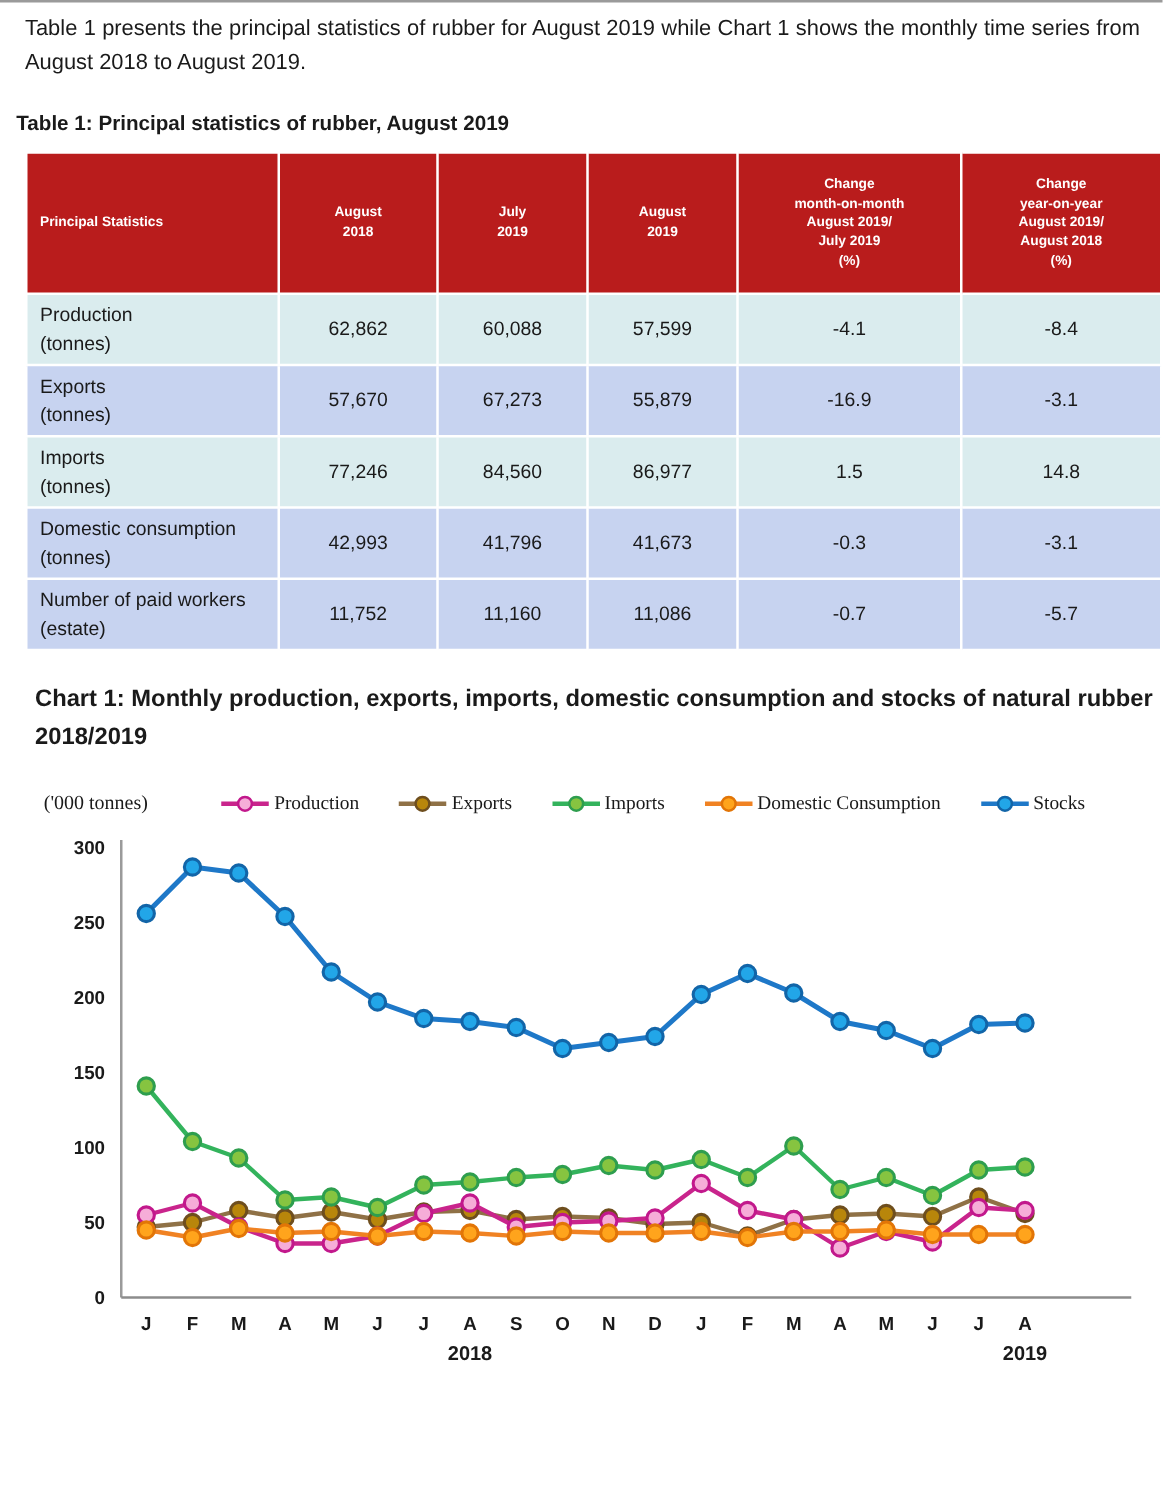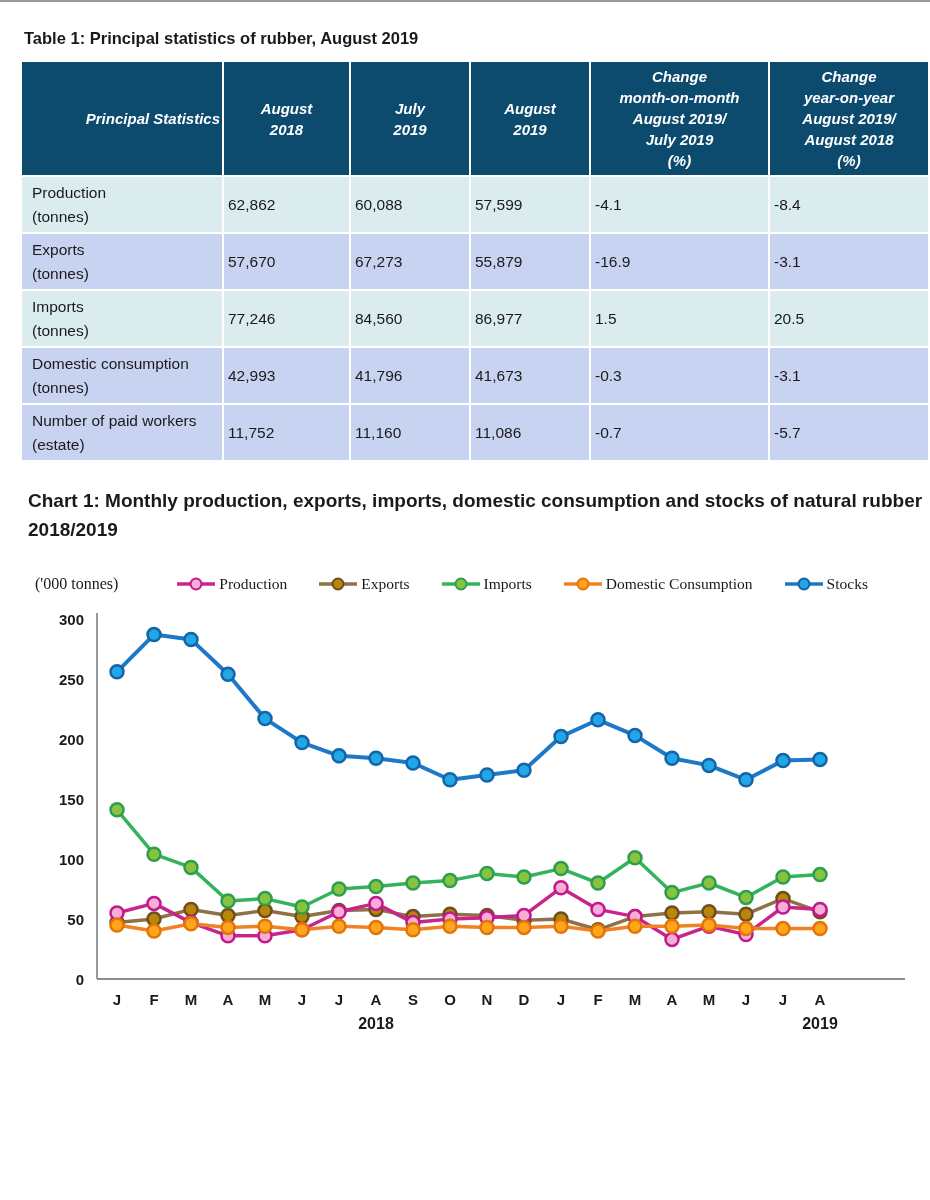--- a/index.html
+++ b/index.html
@@ -14,38 +14,38 @@
 
   
   .intro {
     margin:7px 18px 0 20px;
     font-size:17.5px; line-height:1.55;
     text-align:justify;
   }
 
   
   .tbl-title {
-    margin:27px 0 0 24px;
+    margin:27px 0 0 13px;
     font-size:16.5px; font-weight:bold;
   }
 
   
   table.stats {
     border-collapse:collapse; table-layout:fixed;
     width:908px; margin:12px 0 0 20px;
   }
   table.stats th, table.stats td { border:2px solid #ffffff; }
   table.stats th {
-    background:#0c4a6e; color:#ffffff; font-weight:bold;
-    font-size:15px; line-height:1.4; text-align:center;
-    vertical-align:middle; white-space:pre-line; height:113px; padding:4px 2px;font-style:italic;
-  }
-  table.stats th.col-label { text-align:right; padding-left:10px; }
+    background:#b91c1c; color:#ffffff; font-weight:bold;
+    font-size:11px; line-height:1.4; text-align:center;
+    vertical-align:middle; white-space:pre-line; height:113px; padding:4px 2px;
+  }
+  table.stats th.col-label { text-align:left; padding-left:10px; }
   table.stats td {
-    height:57px; font-size:15.5px; text-align:left; vertical-align:middle;
+    height:57px; font-size:15.5px; text-align:center; vertical-align:middle;
     padding:2px 4px;
   }
   table.stats td.row-label {
     text-align:left; padding-left:10px; white-space:pre-line; line-height:1.5;
   }
   tr.alt0 td { background:#daecee; }
   tr.alt1 td { background:#c7d3f0; }
   td.c5 { padding-bottom:18px; }
   td.c6 { padding-top:18px; }
 
@@ -68,20 +68,21 @@
   
   .chart-wrap { margin:4px 0 0 0; }
   .chart-wrap svg { display:block; }
   .chart-wrap text { font-family:"Liberation Sans", sans-serif; fill:#1a1a1a; }
 </style>
 </head>
 <body>
 
 <div class="page">
 
+  <p class="intro">Table 1 presents the principal statistics of rubber for August 2019 while Chart 1 shows the monthly time series from August 2018 to August 2019.</p>
 
   <h3 class="tbl-title">Table 1: Principal statistics of rubber, August 2019</h3>
 
   <table class="stats">
     <colgroup>
       <col style="width:202px">
         <col style="width:127px">
         <col style="width:120px">
       <col style="width:120px">
         <col style="width:179px">
@@ -127,21 +128,21 @@
         <td class="c5">-16.9</td>
         <td class="c6">-3.1</td>
       </tr>
       <tr class="alt0">
         <td class="row-label">Imports
 (tonnes)</td>
         <td>77,246</td>
         <td>84,560</td>
         <td>86,977</td>
         <td class="c5">1.5</td>
-        <td class="c6">20.5</td>
+        <td class="c6">14.8</td>
       </tr>
       <tr class="alt1">
         <td class="row-label">Domestic consumption
 (tonnes)</td>
         <td>42,993</td>
         <td>41,796</td>
         <td>41,673</td>
         <td class="c5">-0.3</td>
         <td class="c6">-3.1</td>
       </tr>

